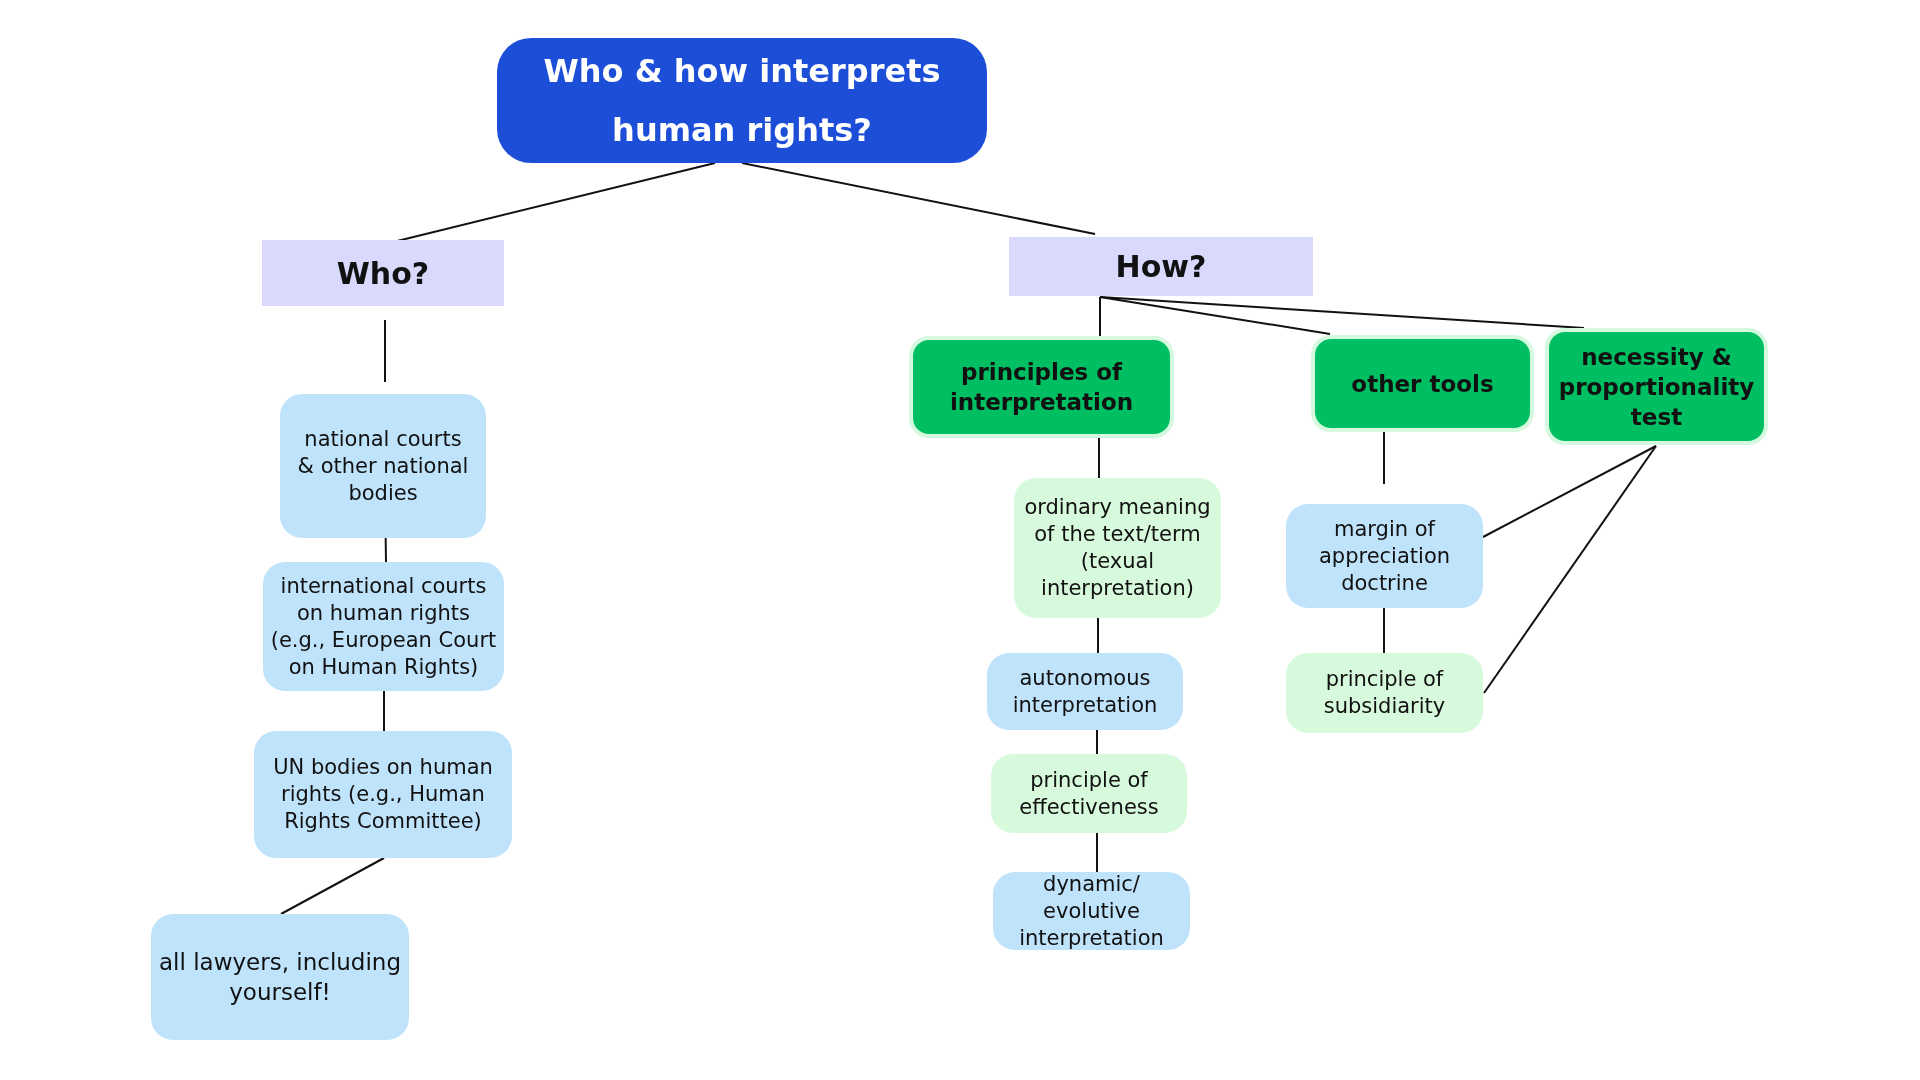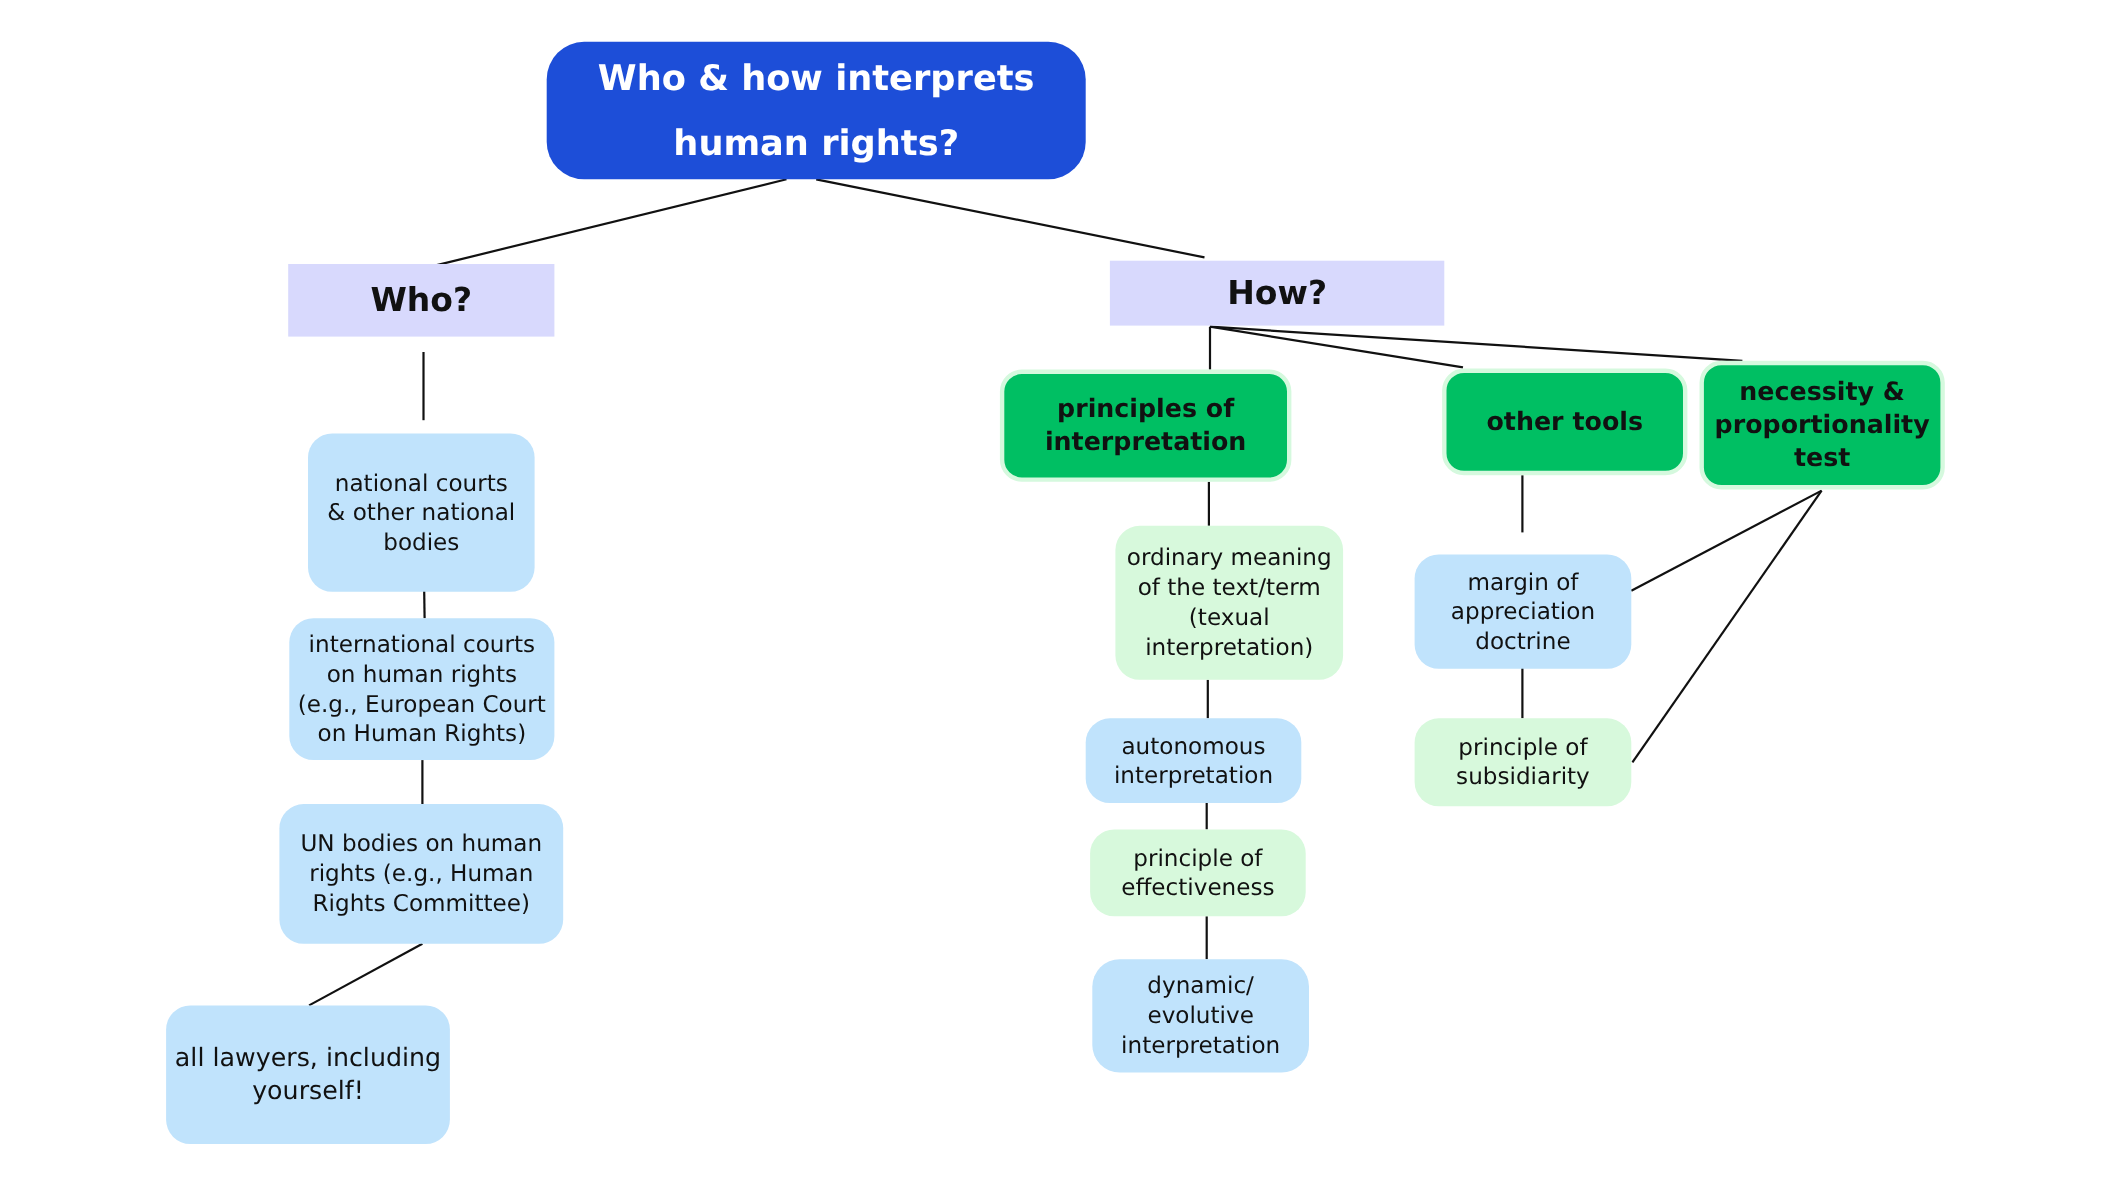--- a/index.html
+++ b/index.html
@@ -86,21 +86,21 @@
 test</div>
 
 <div class="node leaf mint" style="left:982px;top:478px;width:207px;height:140px;margin-left:32px;">ordinary meaning
 of the text/term
 (texual
 interpretation)</div>
 <div class="node leaf blue" style="left:987px;top:653px;width:196px;height:77px;">autonomous
 interpretation</div>
 <div class="node leaf mint" style="left:991px;top:754px;width:196px;height:79px;">principle of
 effectiveness</div>
-<div class="node leaf blue" style="left:993px;top:872px;width:197px;height:103px;border-radius:25px;">dynamic/
+<div class="node leaf blue" style="left:993px;top:872px;width:197px;height:78px;">dynamic/
 evolutive
 interpretation</div>
 
 <div class="node leaf blue" style="left:1286px;top:484px;width:197px;height:104px;margin-top:20px;">margin of
 appreciation
 doctrine</div>
 <div class="node leaf mint" style="left:1286px;top:653px;width:197px;height:80px;">principle of
 subsidiarity</div>
 
 </body></html>

